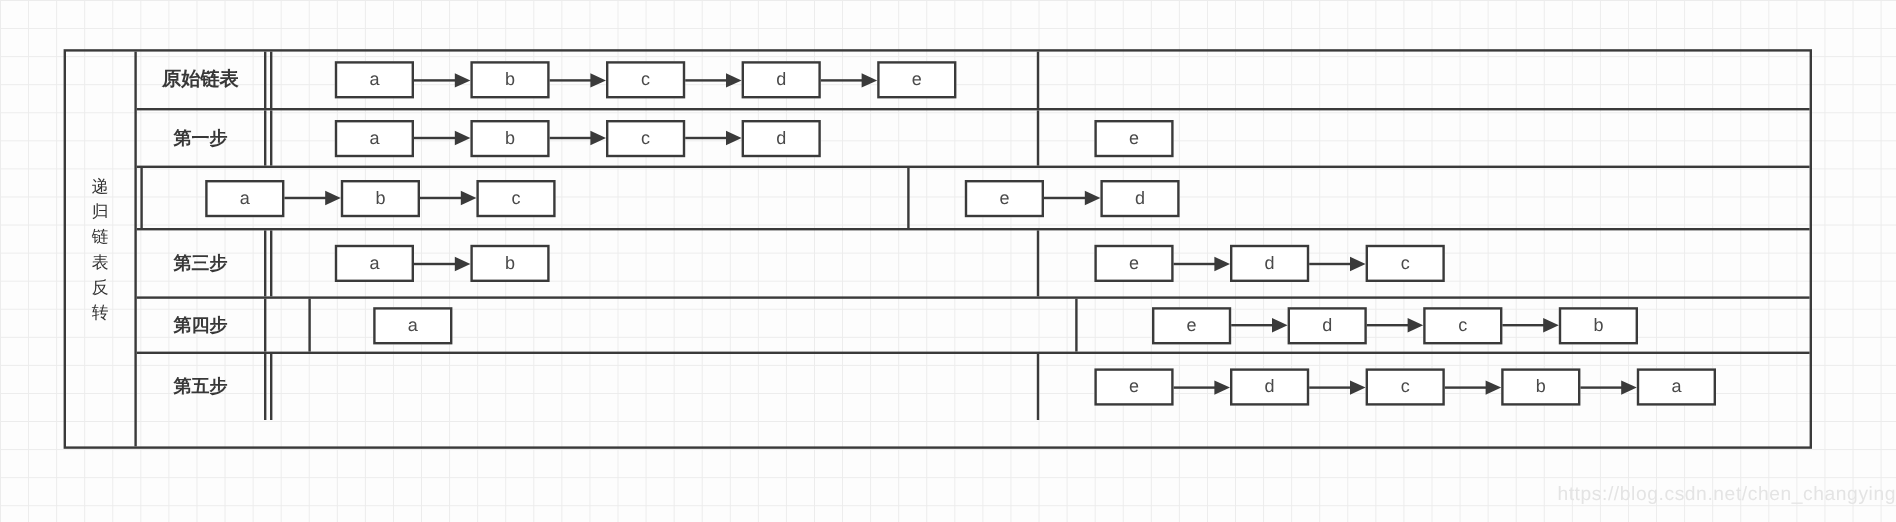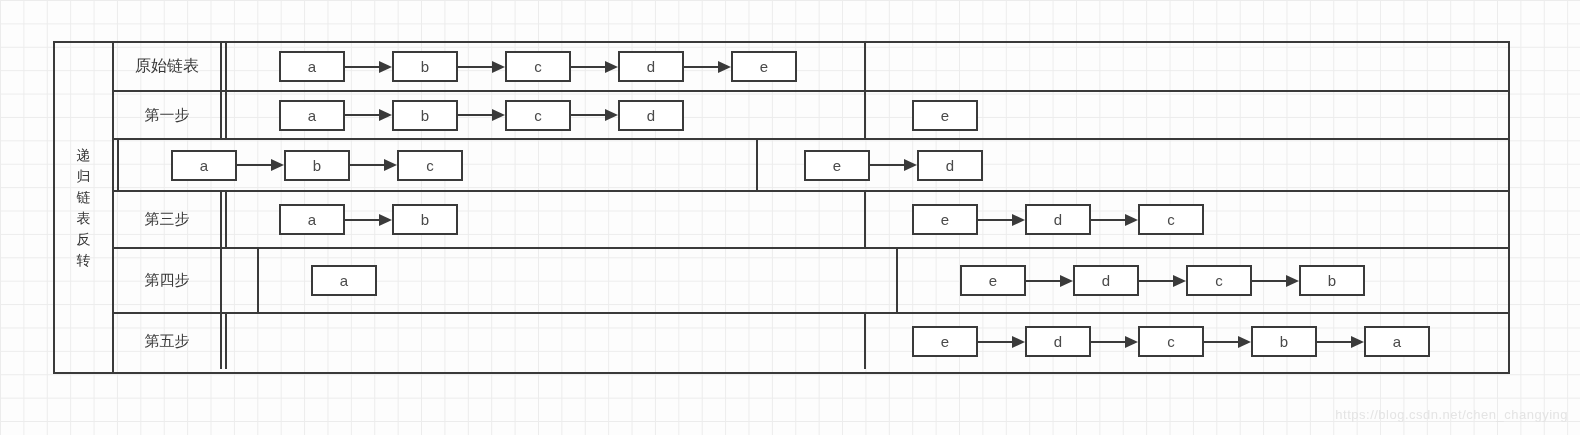--- a/index.html
+++ b/index.html
@@ -31,21 +31,21 @@
     font-size:14px; line-height:21px; color:#333;
   }
 
   .rows { flex:1; display:flex; flex-direction:column; }
   .row { display:flex; }
   .row:not(:last-child) { border-bottom:2px solid #3a3a3a; }
 
   .label-cell {
     width:108px; border-right:2px solid #3a3a3a;
     display:flex; align-items:center; justify-content:center;
-    font-size:15px; color:#383838;
+    font-size:15px; color:#383838;font-weight:bold;
   }
   .label-cell.first { font-size:16px; }
   .spacer { width:3px; }
   .left-cell {
     width:641px;
     border-left:2px solid #3a3a3a;
     border-right:2px solid #3a3a3a;
     display:flex; align-items:center; padding-left:52px;
   }
   .right-cell {
@@ -66,22 +66,22 @@
   }
   .connector::after {
     content:""; position:absolute; right:0; top:50%; margin-top:-6px;
     width:0; height:0;
     border-left:13px solid #3a3a3a;
     border-top:6px solid transparent;
     border-bottom:6px solid transparent;
   }
 
   .watermark {
-    position:absolute; right:12px; bottom:13px;
-    font-size:13px; color:#e4e4e4; letter-spacing:0.5px;
+    position:absolute; right:0; bottom:13px;
+    font-size:16px; color:#e4e4e4; letter-spacing:0.5px;
   }
 </style>
 </head>
 <body>
 
 <div class="table">
   <div class="side-cell">
     <div class="side-label">递
 归
 链
@@ -146,21 +146,21 @@
           <div class="node">b</div>
         </div>
         <div class="right-cell">
           <div class="node">e</div>
           <div class="connector"></div>
           <div class="node">d</div>
           <div class="connector"></div>
           <div class="node">c</div>
         </div>
       </div>
-      <div class="row" style="height: 65px; gap: 16px;">
+      <div class="row" style="height: 46px; gap: 16px;">
         <div class="label-cell">第四步</div>
         <div class="spacer"></div>
         <div class="left-cell">
           <div class="node">a</div>
         </div>
         <div class="right-cell">
           <div class="node">e</div>
           <div class="connector"></div>
           <div class="node">d</div>
           <div class="connector"></div>

